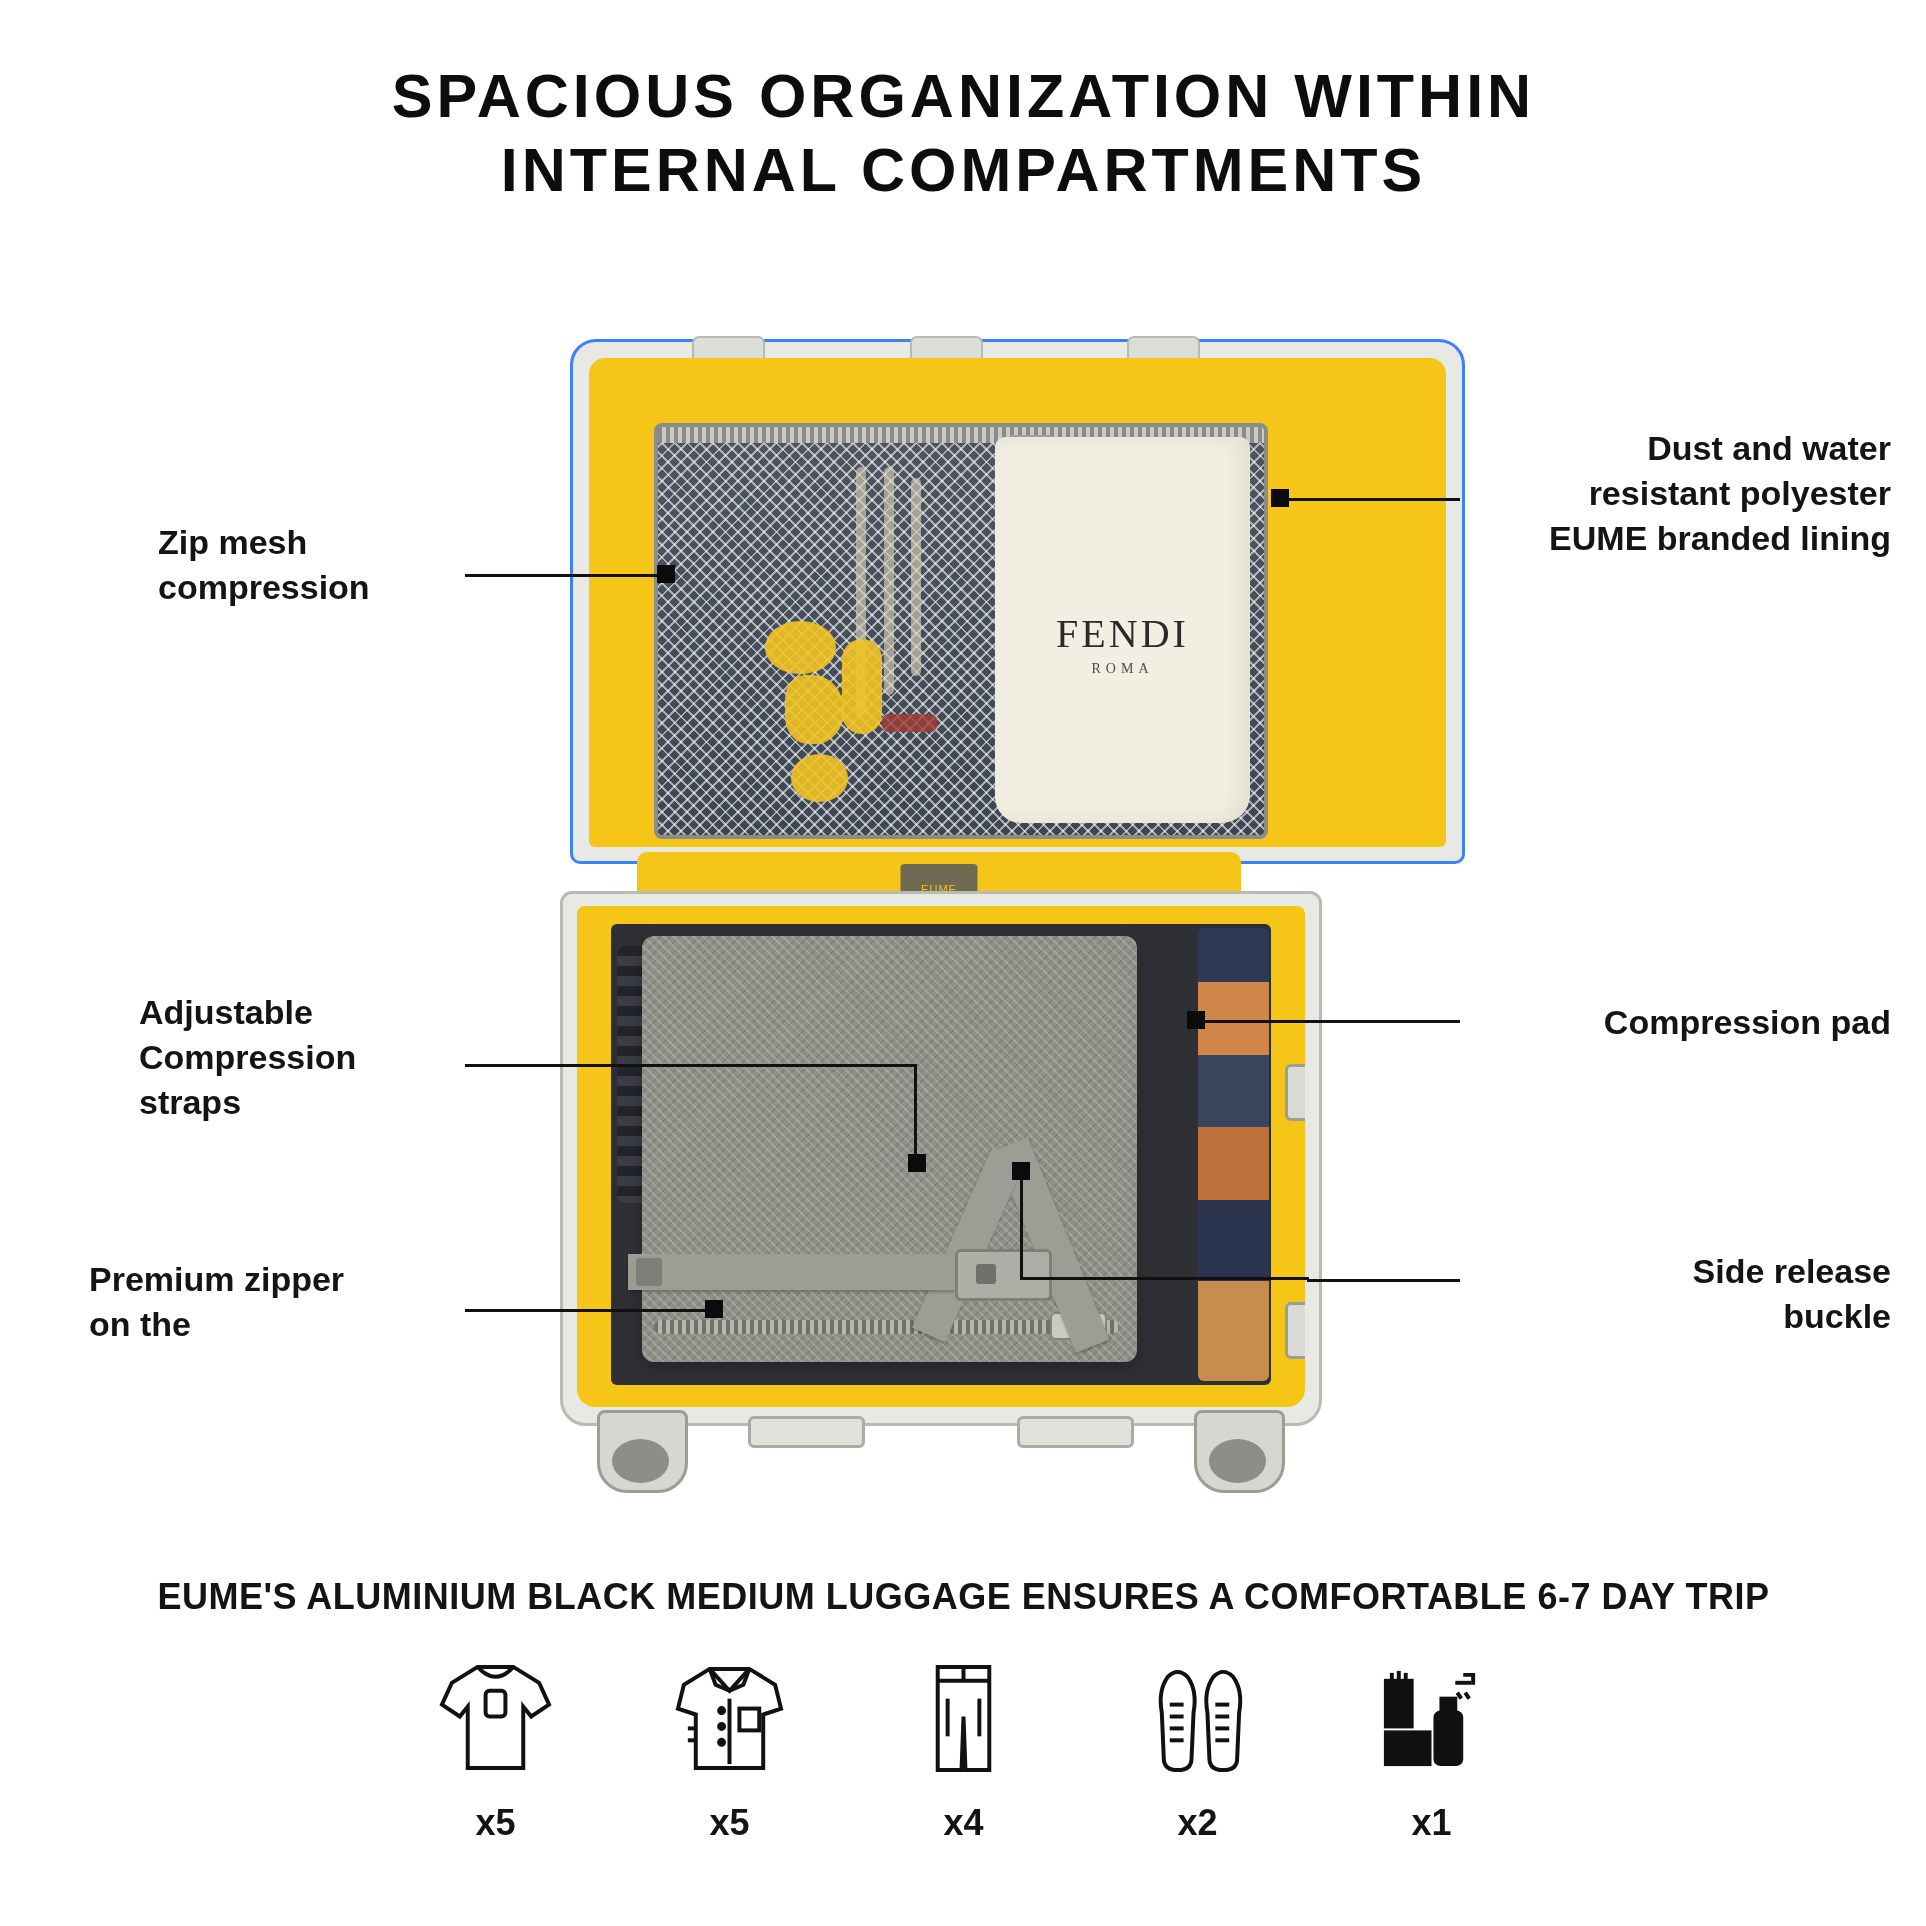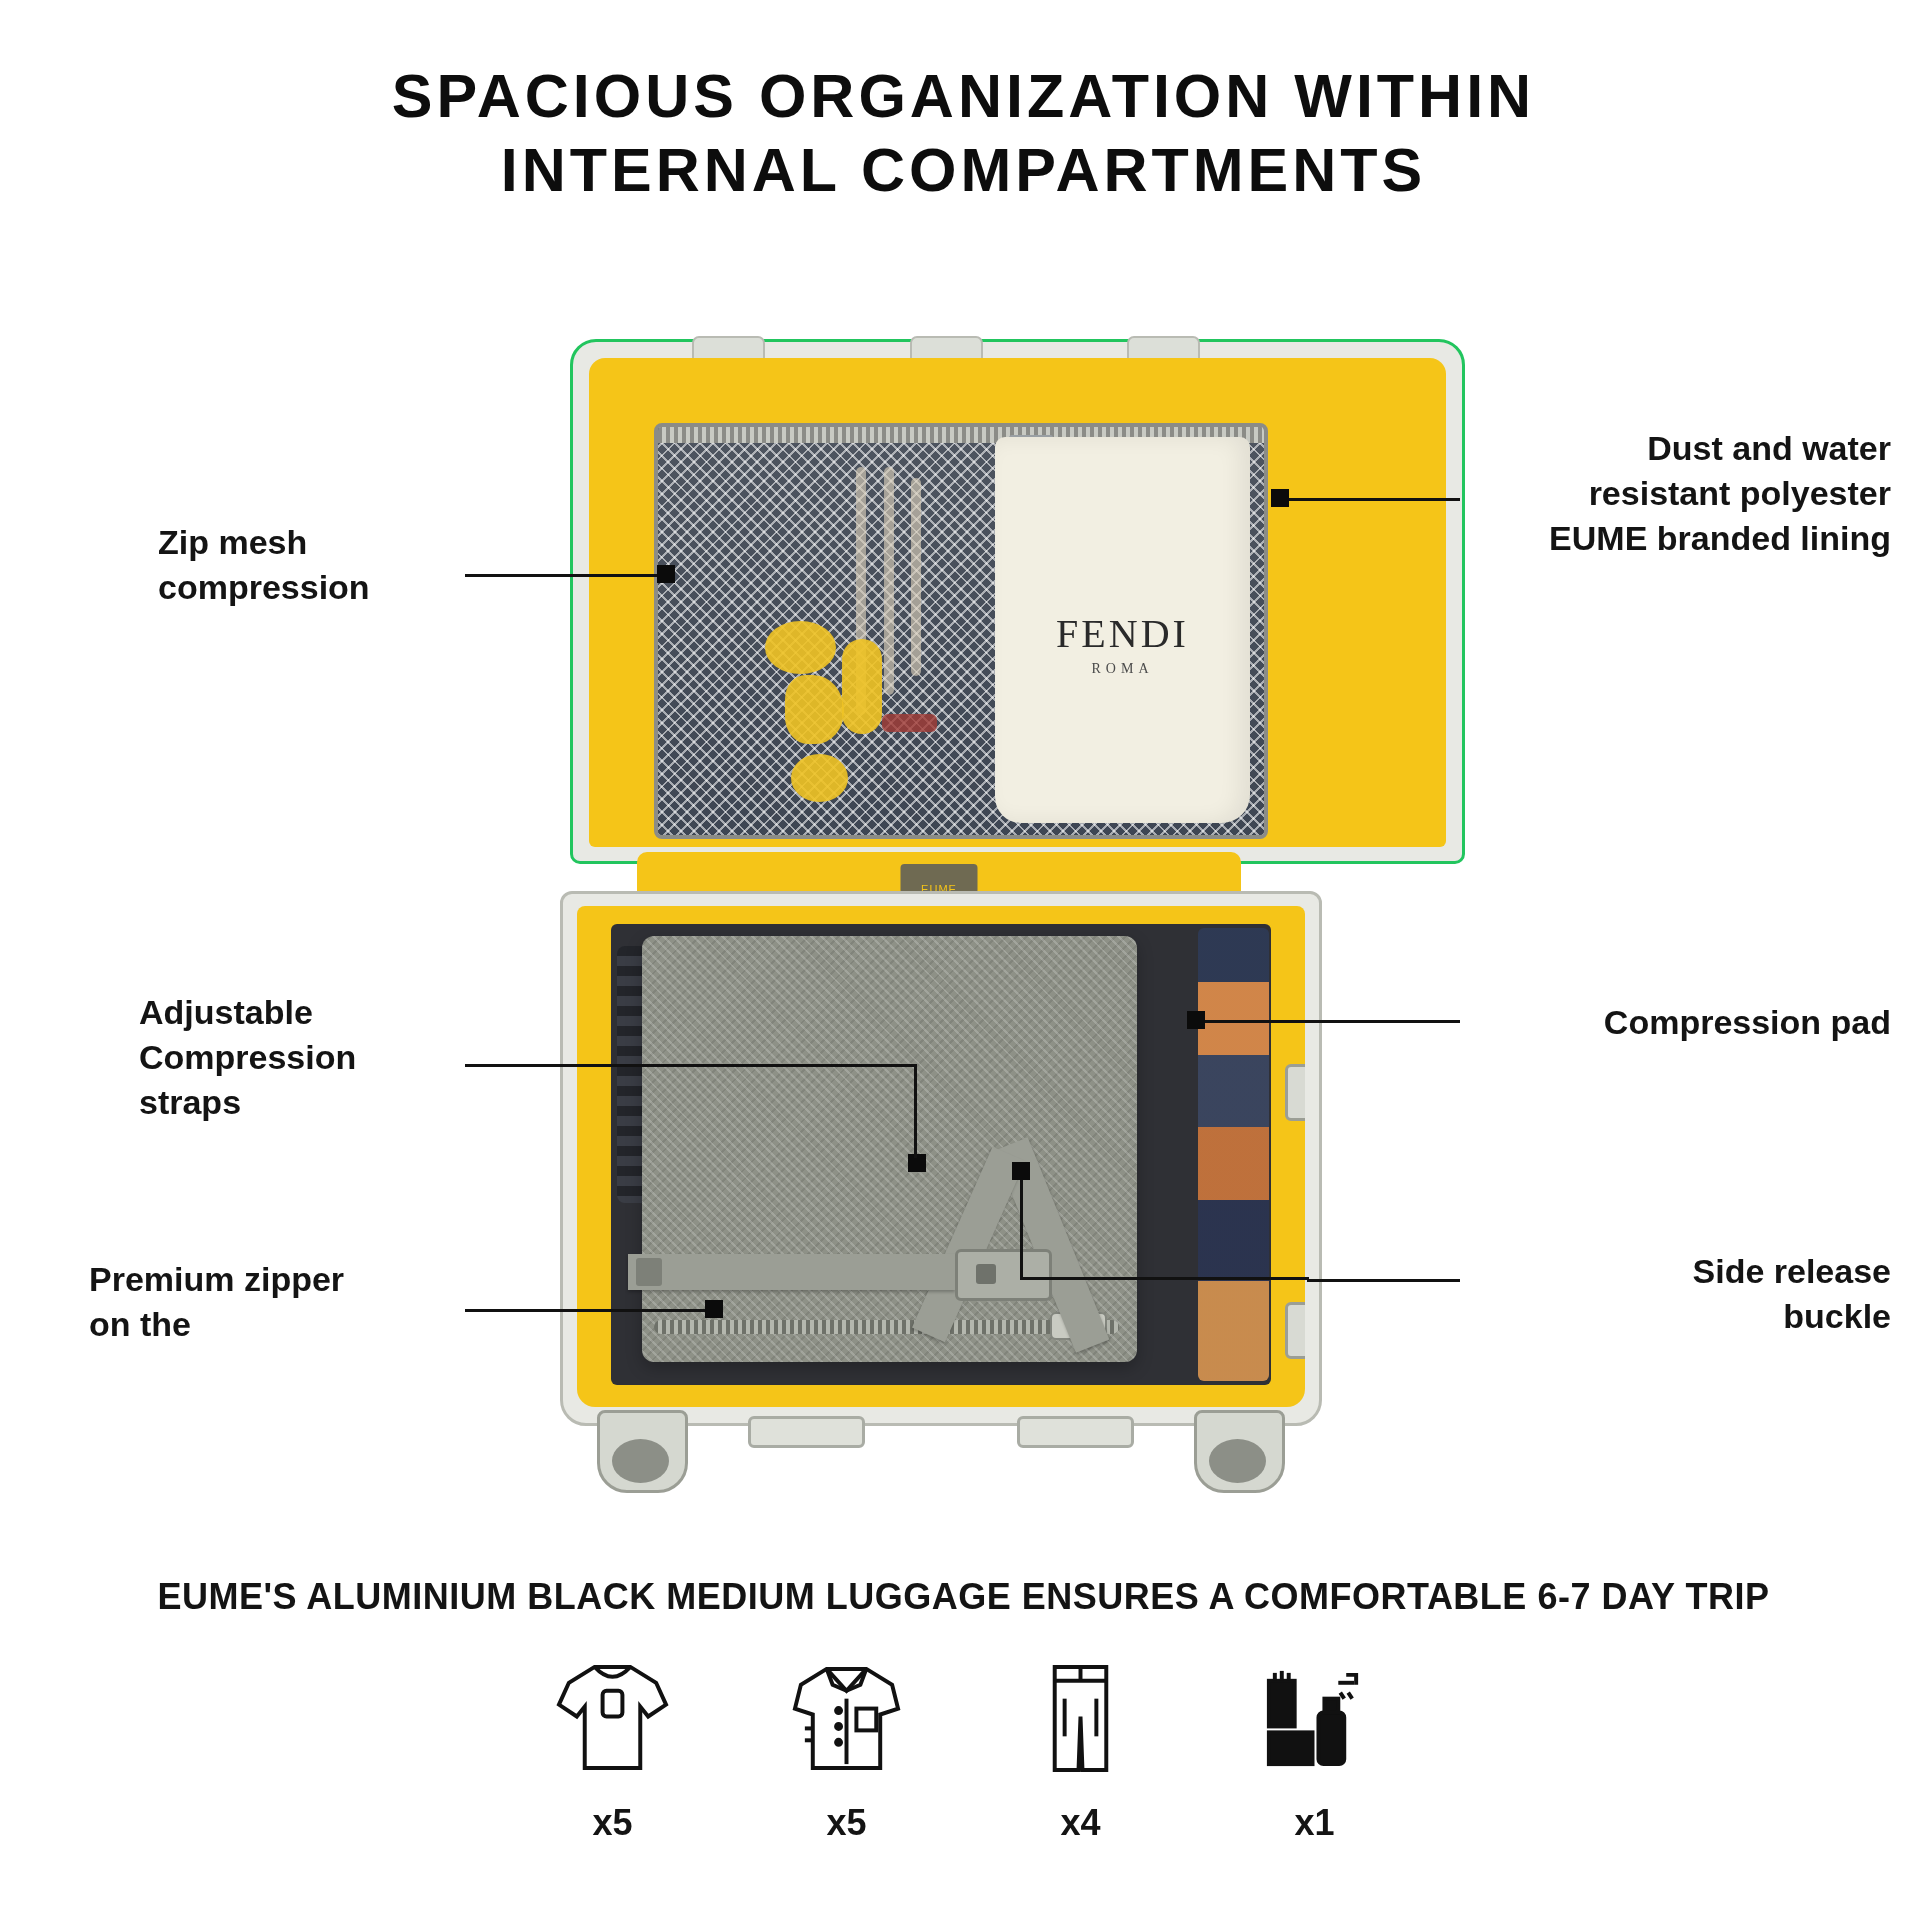--- a/index.html
+++ b/index.html
@@ -41,21 +41,21 @@
   }
 
   
   .lid-shell {
     position: absolute;
     left: 30px;
     top: 12px;
     width: 895px;
     height: 525px;
     background: #e8e9e4;
-    border: 3px solid #22c55e;
+    border: 3px solid #3b82f6;
     border-radius: 26px 26px 10px 10px;
     box-sizing: border-box;
   }
   .lid-inner {
     position: absolute;
     left: 16px;
     top: 16px;
     right: 16px;
     bottom: 14px;
     background: #f5c518;
@@ -565,20 +565,37 @@
         <path d="M34 8 H86 V112 H62 L60 58 L58 112 H34 Z"></path>
         <line x1="34" y1="22" x2="86" y2="22"></line>
         <line x1="60" y1="8" x2="60" y2="22"></line>
         <line x1="44" y1="40" x2="44" y2="78"></line>
         <line x1="76" y1="40" x2="76" y2="78"></line>
       </svg>
     </div>
     <div class="cap-count">x4</div>
   </div>
 
+  <div class="cap-item">
+    <div class="cap-icon">
+      <svg width="119" height="117" viewBox="0 0 120 118" fill="none" stroke="#111" stroke-width="4">
+        <path d="M30 18 q-10 14 -6 36 l2 46 q0 12 14 12 q14 0 14 -12 l2 -46 q4 -22 -6 -36 q-10 -10 -20 0 Z"></path>
+        <line x1="32" y1="46" x2="46" y2="46"></line>
+          <line x1="32" y1="58" x2="46" y2="58"></line>
+        <line x1="32" y1="70" x2="46" y2="70"></line>
+          <line x1="32" y1="82" x2="46" y2="82"></line>
+        <path d="M76 18 q-10 14 -6 36 l2 46 q0 12 14 12 q14 0 14 -12 l2 -46 q4 -22 -6 -36 q-10 -10 -20 0 Z"></path>
+        <line x1="78" y1="46" x2="92" y2="46"></line>
+          <line x1="78" y1="58" x2="92" y2="58"></line>
+        <line x1="78" y1="70" x2="92" y2="70"></line>
+          <line x1="78" y1="82" x2="92" y2="82"></line>
+      </svg>
+    </div>
+    <div class="cap-count">x2</div>
+  </div>
 
   <div class="cap-item">
     <div class="cap-icon">
       <svg width="119" height="117" viewBox="0 0 120 118" fill="none" stroke="#111" stroke-width="4">
         <rect x="14" y="22" width="26" height="46" fill="#111"></rect>
         <line x1="20" y1="14" x2="20" y2="22"></line>
           <line x1="27" y1="12" x2="27" y2="22"></line>
           <line x1="34" y1="14" x2="34" y2="22"></line>
         <rect x="14" y="74" width="44" height="32" fill="#111"></rect>
         <rect x="64" y="54" width="26" height="52" rx="5" fill="#111"></rect>

